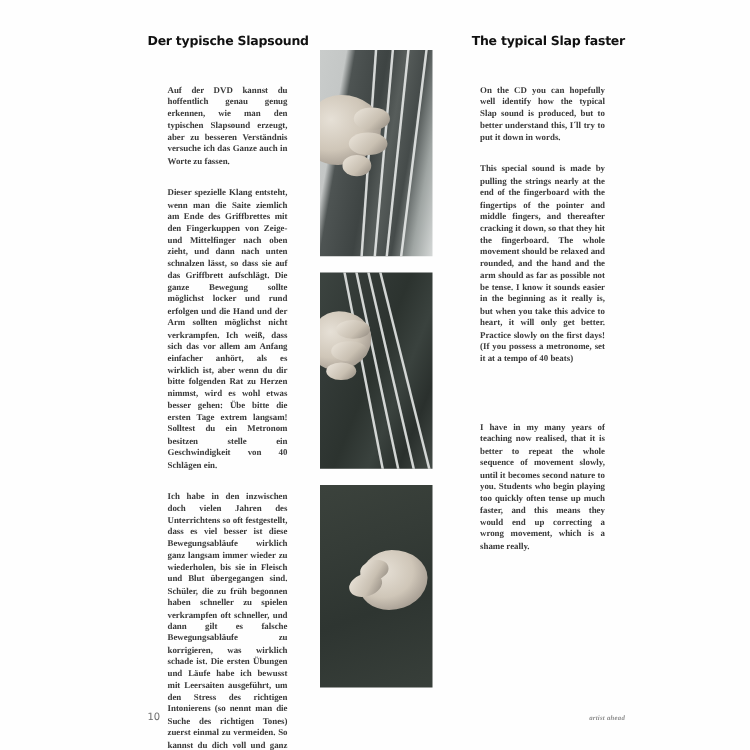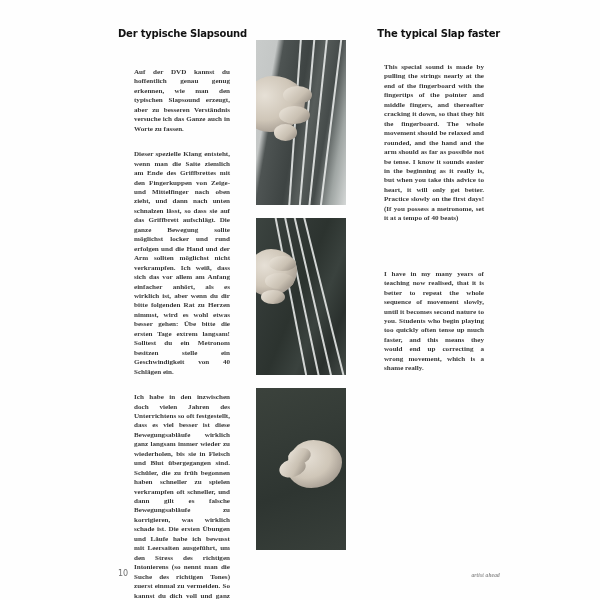--- a/index.html
+++ b/index.html
@@ -215,20 +215,21 @@
         
       </div>
       <div class="hand" style="left:34%; top:32%; width:62%; height:30%;"></div>
       <div class="finger" style="left:26%; top:44%; width:30%; height:11%; transform:rotate(-18deg);"></div>
       <div class="finger" style="left:36%; top:37%; width:26%; height:10%; transform:rotate(-14deg);"></div>
     </div>
 
   </div>
 
   <div class="col right">
+    <p>On the CD you can hopefully well identify how the typical Slap sound is produced, but to better understand this, I´ll try to put it down in words.</p>
     <p class="gap-block">This special sound is made by pulling the strings nearly at the end of the fingerboard with the fingertips of the pointer and middle fingers, and thereafter cracking it down, so that they hit the fingerboard. The whole movement should be relaxed and rounded, and the hand and the arm should as far as possible not be tense. I know it sounds easier in the beginning as it really is, but when you take this advice to heart, it will only get better. Practice slowly on the first days! (If you possess a metronome, set it at a tempo of 40 beats)</p>
     <p class="gap-block-lg">I have in my many years of teaching now realised, that it is better to repeat the whole sequence of movement slowly, until it becomes second nature to you. Students who begin playing too quickly often tense up much faster, and this means they would end up correcting a wrong movement, which is a shame really.</p>
   </div>
 
   <div class="footer">
     <div class="page-number">10</div>
     <div class="imprint">artist ahead</div>
   </div>
 
 </div>

